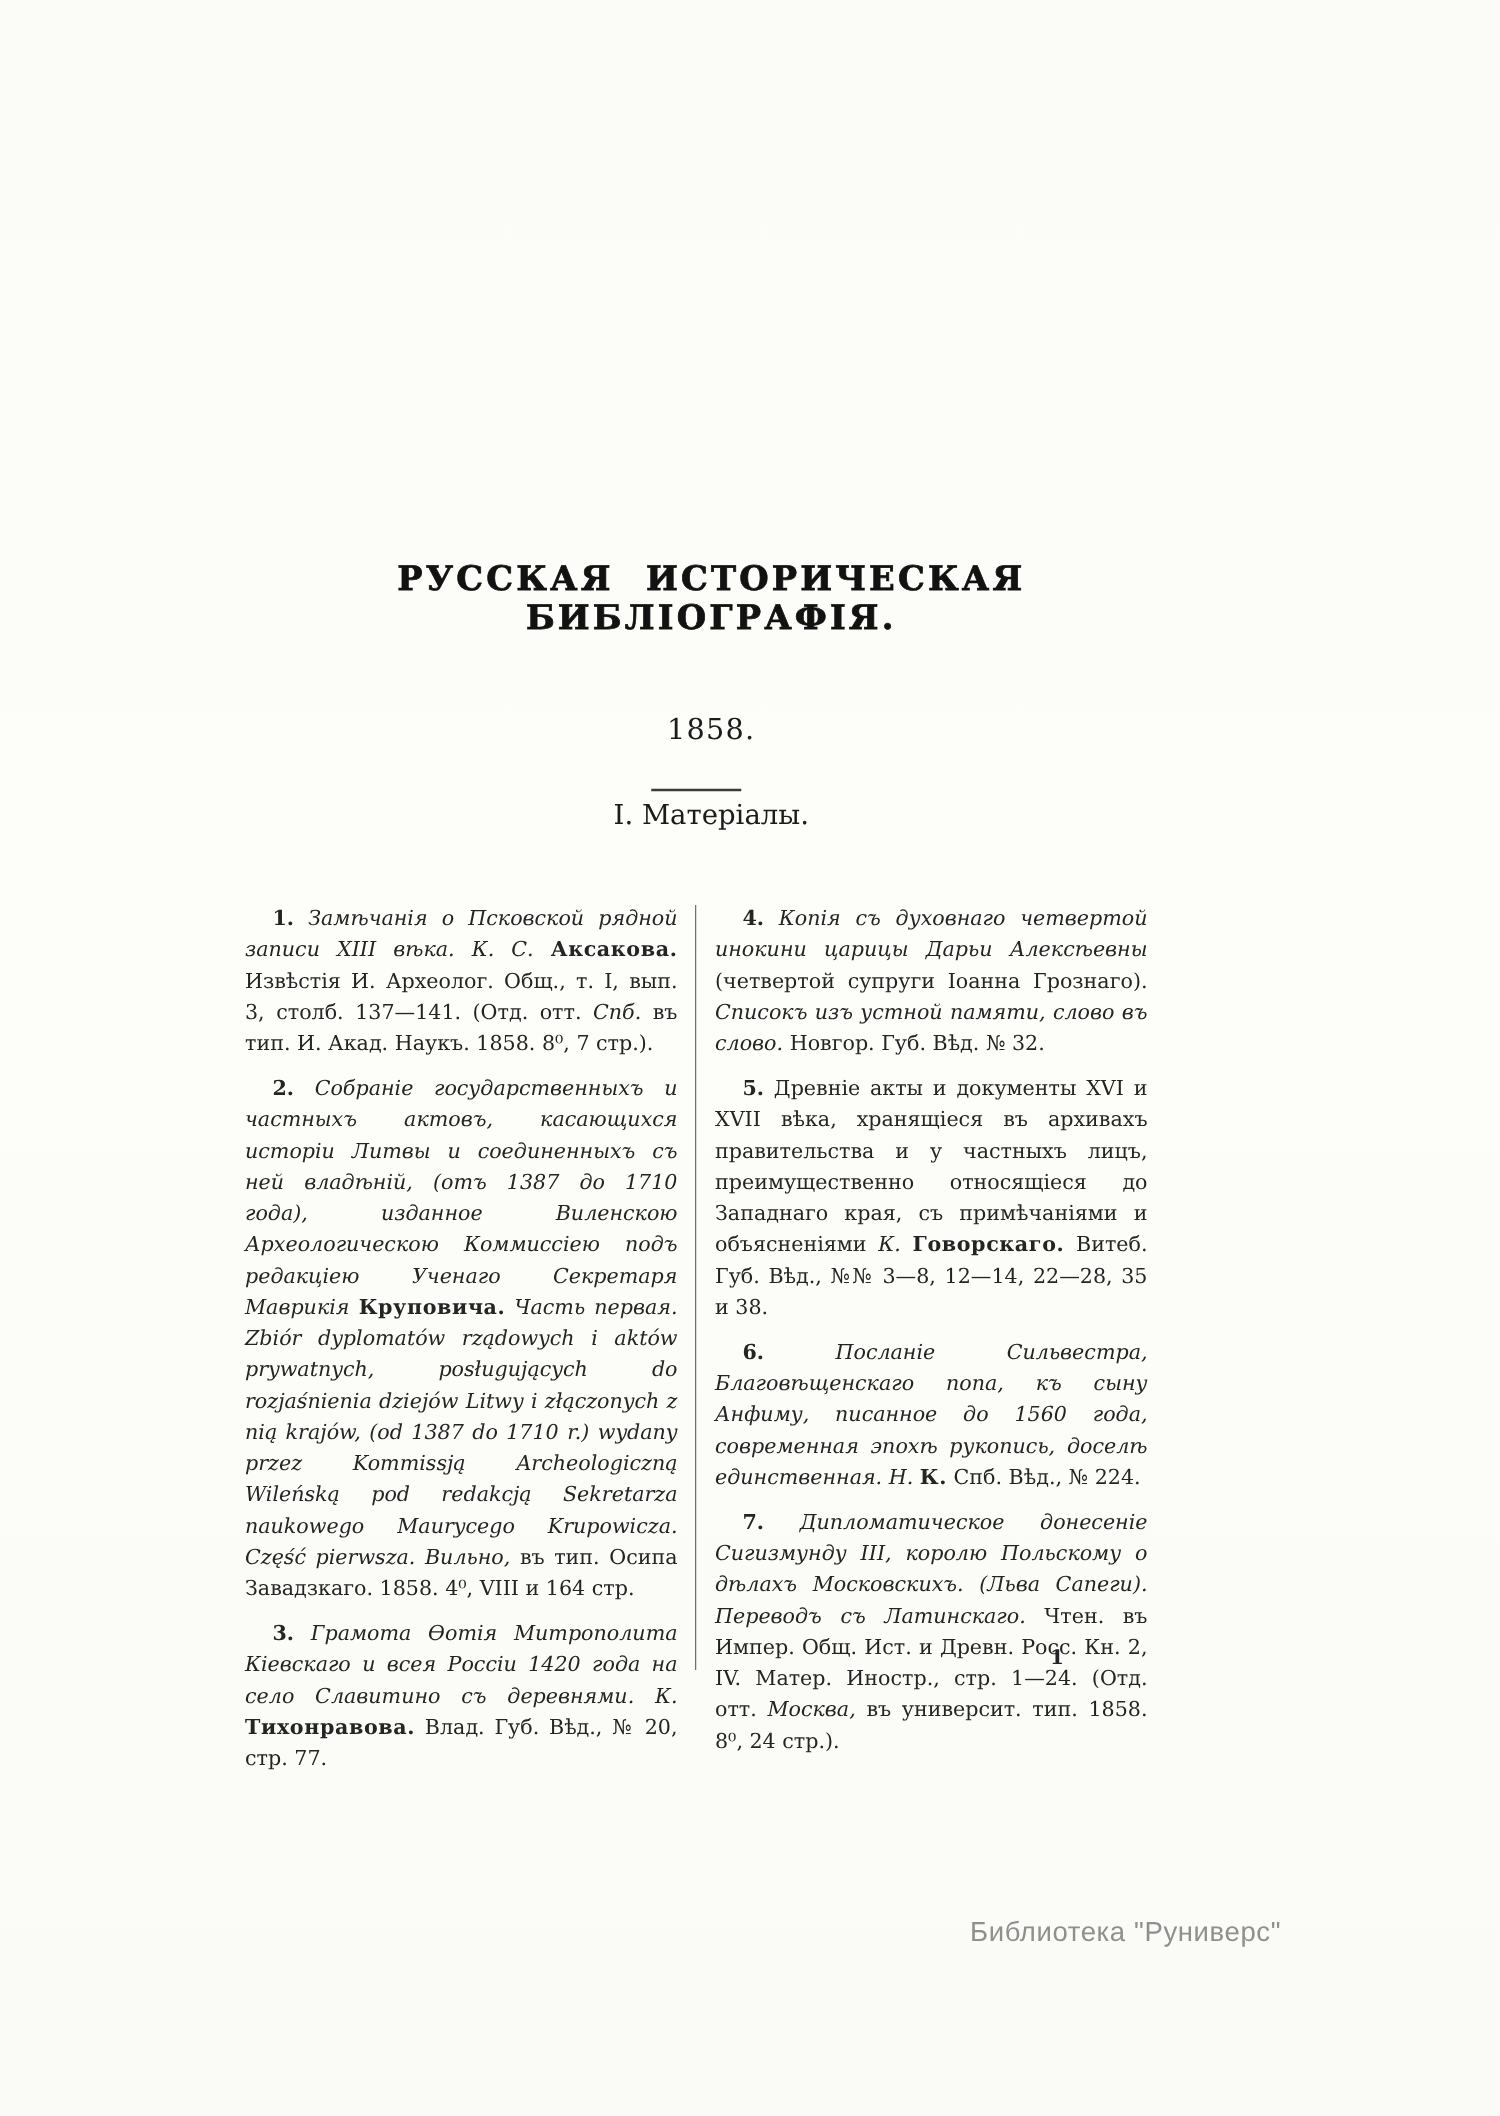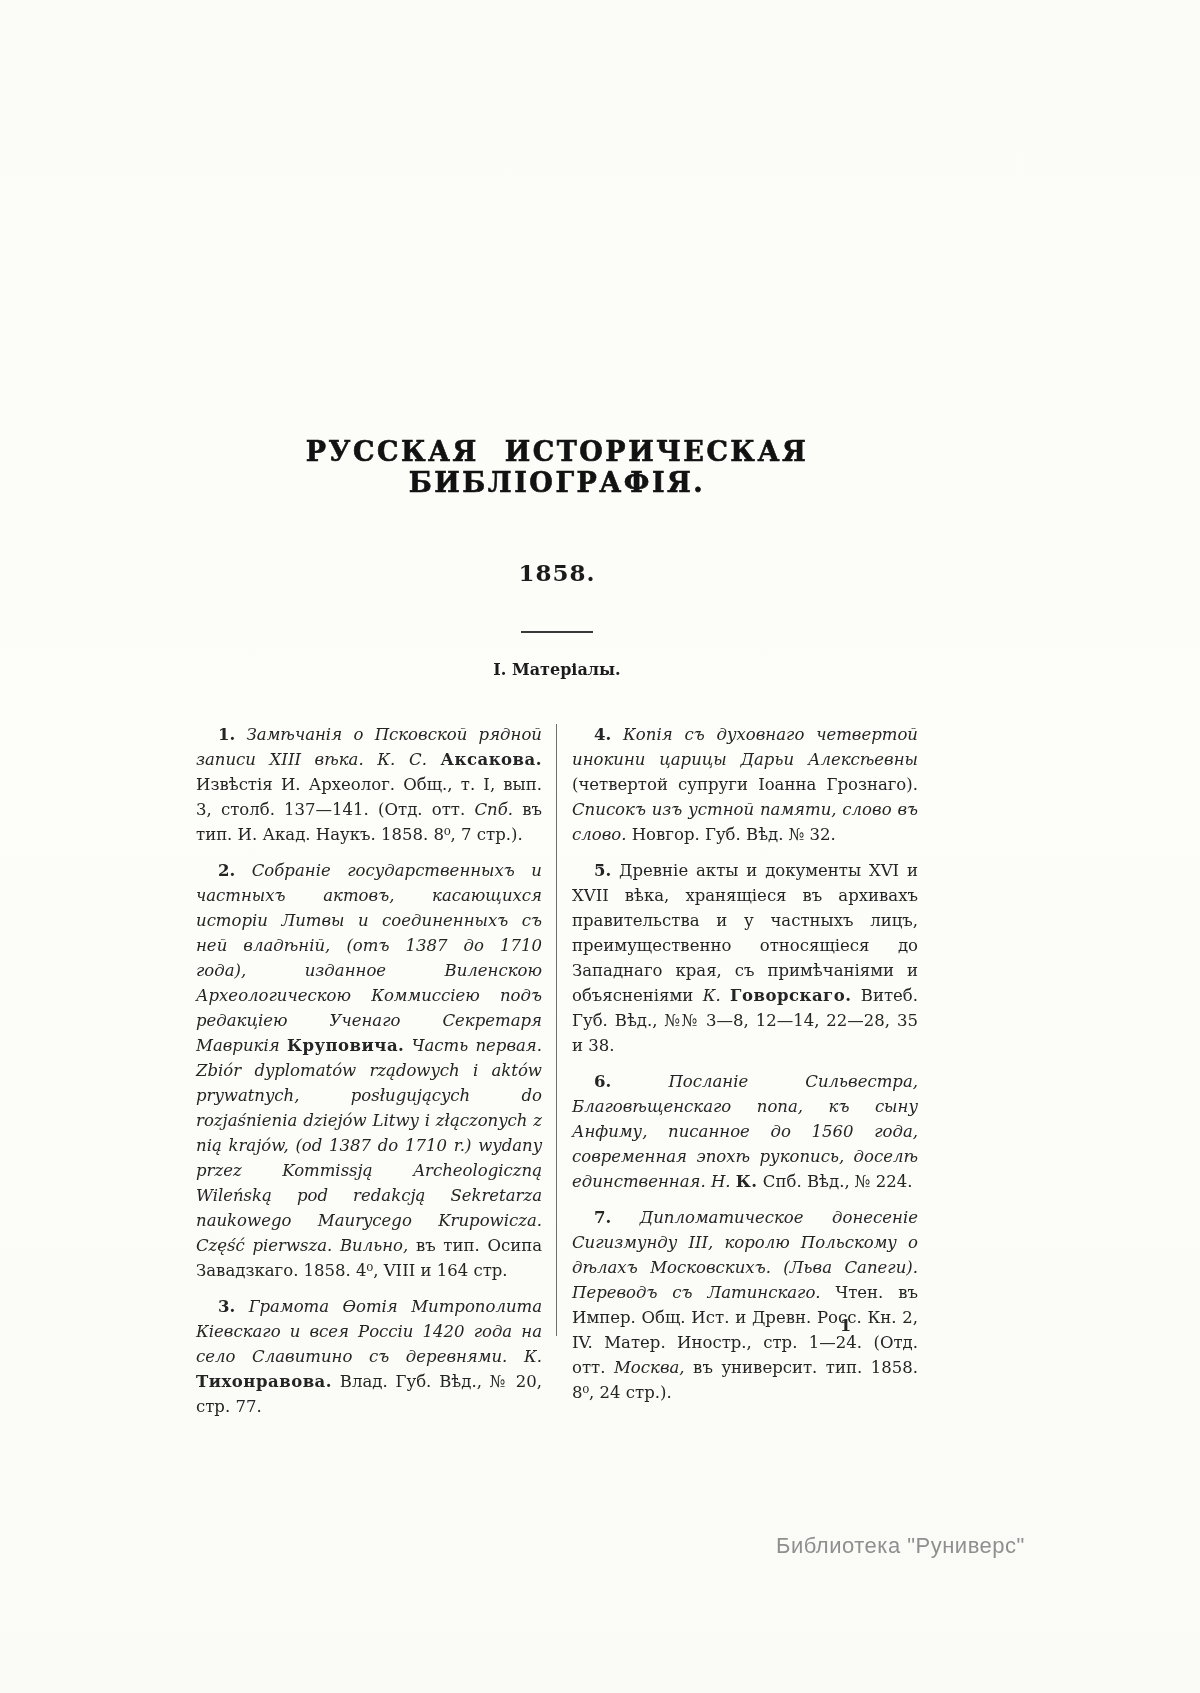--- a/index.html
+++ b/index.html
@@ -10,21 +10,21 @@
     width: 1200px;
     height: 1693px;
     background: linear-gradient(180deg, #fbfbf7 0%, #fdfdfa 45%, #fafaf6 100%);
     overflow: hidden;
   }
 
   .content-center {
     position: absolute;
     left: 196px;
     width: 722px;
-    margin: 0;
+    margin: 12px;
     text-align: center;
     color: #1e1e1e;
   }
 
   .doc-title {
     top: 436px;
     font-size: 27px;
     font-weight: bold;
     letter-spacing: 2.5px;
     word-spacing: 14px;
@@ -36,39 +36,39 @@
     top: 514px;
     font-size: 17px;
     font-weight: bold;
     letter-spacing: 1.5px;
     color: #272727;
   }
 
   .doc-year {
     top: 559px;
     font-size: 23px;
-    font-weight: bold;
+    font-weight: normal;
     letter-spacing: 1px;
     color: #1b1b1b;
     text-align: center;
   }
 
   .rule {
     position: absolute;
     left: 521px;
     top: 631px;
     width: 72px;
     height: 2px;
     background: #3a3a3a;
   }
 
   .section-heading {
-    top: 660px;
-    font-size: 16px;
-    font-weight: bold;
+    top: 628px;
+    font-size: 22px;
+    font-weight: normal;
     color: #1b1b1b;
   }
 
   .columns {
     position: absolute;
     left: 196px;
     top: 722px;
     width: 722px;
     display: flex;
     justify-content: space-between;

